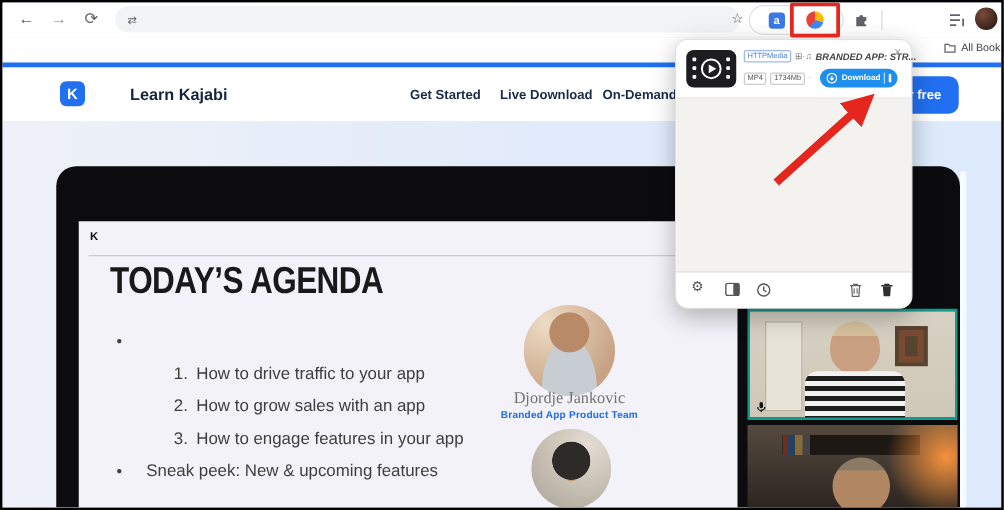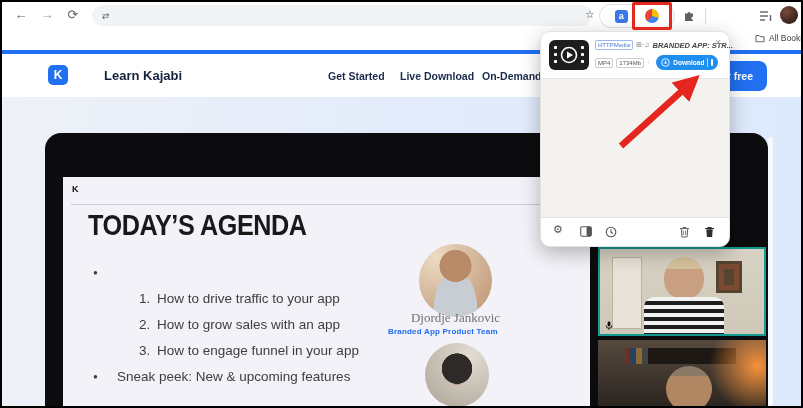--- a/index.html
+++ b/index.html
@@ -63,21 +63,21 @@
   .b-row.lvl1{ margin-left:46px; }
   .b-row.lvl1 .mk{ width:18px; }
 
   .sp-photo1{ position:absolute; left:356px; top:67px; width:73px; height:73px; border-radius:50%;
     background:
       radial-gradient(circle at 50% 30%, #b98a68 0 25%, rgba(0,0,0,0) 26%),
       radial-gradient(ellipse at 50% 92%, #c7cdd2 0 42%, rgba(0,0,0,0) 43%),
       radial-gradient(circle at 25% 20%, #ecdcc4, #c7a283 75%); }
   .sp-name{ position:absolute; left:325px; top:133px; width:135px; text-align:center;
             font-family:"Liberation Serif", serif; font-size:13px; color:#737373; }
-  .sp-role{ position:absolute; left:325px; top:150px; width:135px; text-align:left;
+  .sp-role{ position:absolute; left:325px; top:150px; width:135px; text-align:center;
             font-size:8px; font-weight:800; color:#1e6af2; letter-spacing:.2px; }
   .sp-photo2{ position:absolute; left:362px; top:166px; width:64px; height:64px; border-radius:50%;
     background:
       radial-gradient(circle at 50% 40%, #2e2a28 0 30%, rgba(0,0,0,0) 31%),
       radial-gradient(circle at 50% 55%, #c49a7a 0 14%, rgba(0,0,0,0) 15%),
       radial-gradient(circle at 70% 20%, #e3ddd3, #b6aea2 80%); }
 
   
   .tile1{ position:absolute; left:596px; top:245px; width:168px; height:89px; border:2px solid #149b90;
           background:linear-gradient(#d8d2c4,#cfc8b8); overflow:hidden; }
@@ -199,21 +199,21 @@
       <div class="b-row lvl1">
         <span class="mk">1.</span>
         <span>How to drive traffic to your app</span>
       </div>
       <div class="b-row lvl1">
         <span class="mk">2.</span>
         <span>How to grow sales with an app</span>
       </div>
       <div class="b-row lvl1">
         <span class="mk">3.</span>
-        <span>How to engage funnel in your app</span>
+        <span>How to engage features in your app</span>
       </div>
       <div class="b-row lvl0">
         <span class="mk">●</span>
         <span>Sneak peek: New &amp; upcoming features</span>
       </div>
     </div>
     <div class="sp-photo1"></div>
     <div class="sp-name">Djordje Jankovic</div>
     <div class="sp-role">Branded App Product Team</div>
     <div class="sp-photo2"></div>

